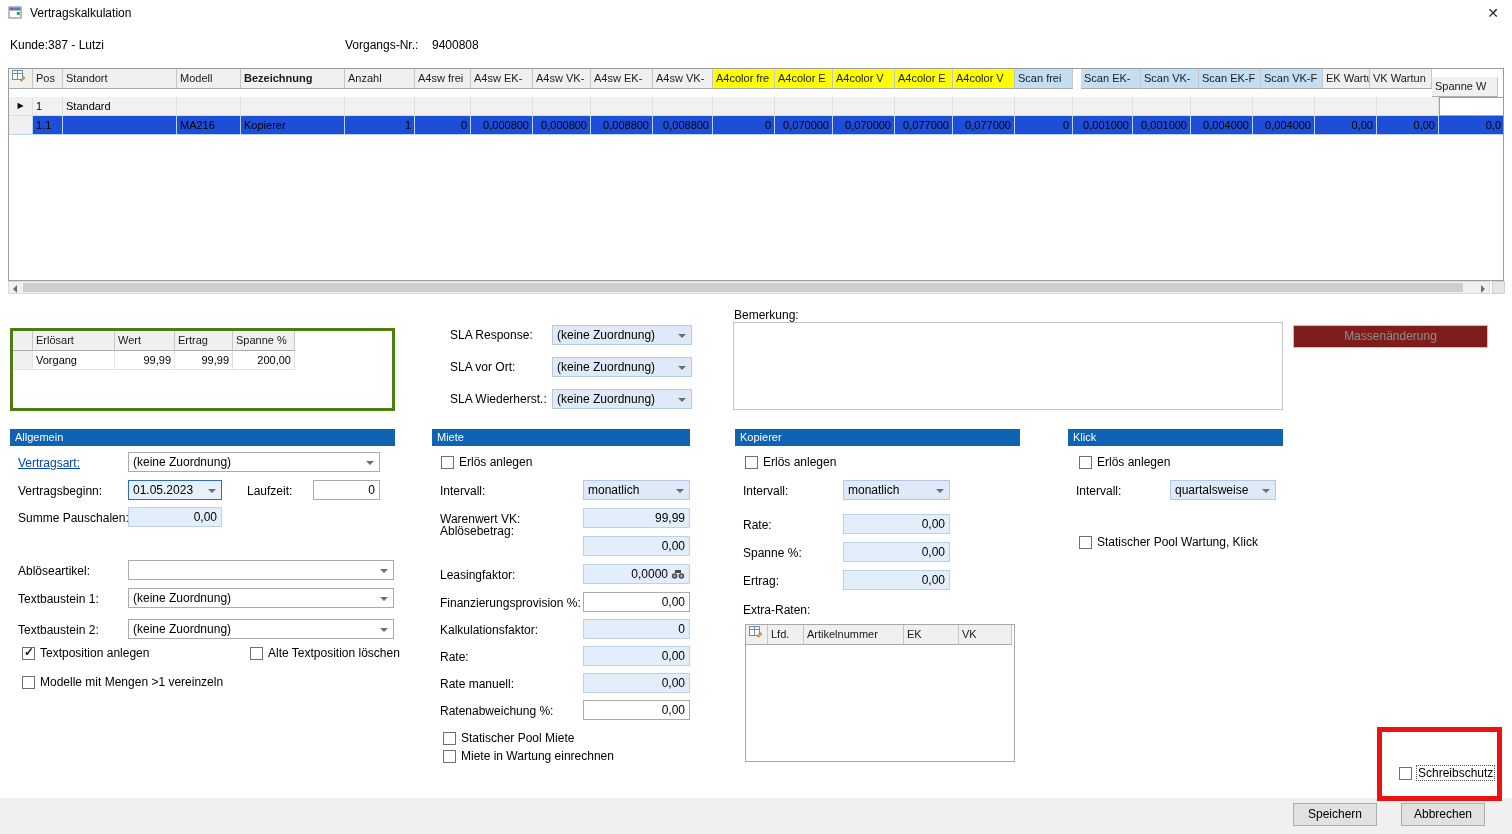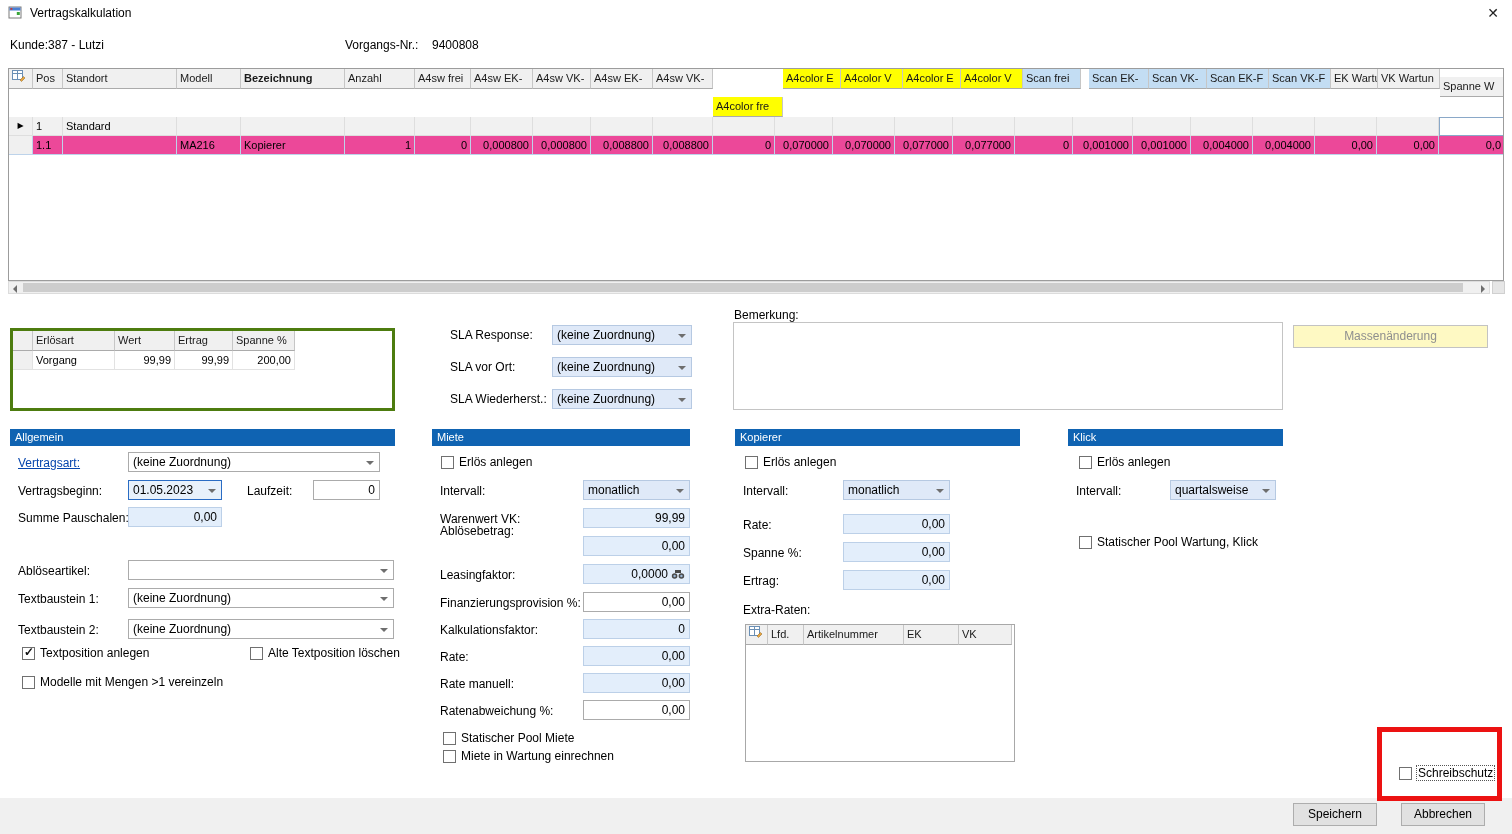--- a/index.html
+++ b/index.html
@@ -16,21 +16,21 @@
 
   
   .wingrid{position:absolute;background:#fff;border:1px solid #9c9c9c;overflow:hidden;font-size:11px}
   .grid-head{display:flex}
   .gc{flex:0 0 auto;height:20px;line-height:19px;padding:0 3px;border-right:1px solid #d2d2d2;border-bottom:1px solid #d2d2d2;white-space:nowrap;overflow:hidden}
   .gc.head{background:#f0f0f0;text-align:left;border-right:1px solid #c6c6c6;border-bottom:1px solid #ababab;color:#1a1a1a}
   .gc.head.yellow{background:#ffff00}
   .gc.head.blue{background:#c3ddf3}
   .grid-row{display:flex;height:19px}
   .grid-row .gc{height:19px;line-height:18px;border-right:1px solid #e2e2e2;border-bottom:1px solid #e2e2e2}
-  .grid-row.data .gc{background:#ec4899;border-right-color:#bdd3ea;border-bottom-color:#bdd3ea}
+  .grid-row.data .gc{background:#1d4ed8;border-right-color:#bdd3ea;border-bottom-color:#bdd3ea}
   .grid-row.group .gc{background:#f1f1f1;border-right-color:#dedede;border-bottom-color:#dedede}
   .grid-row.group .gc:last-child{background:#fff;border:1px solid #8aa8c8}
   .gc.right{text-align:right}
   .gc.center{text-align:center}
   .gc.sel{background:#f0f0f0 !important}
   .grid-row.group .gc.sel{font-size:8px;text-align:center;color:#000}
 
   
   .hscroll{position:absolute;left:8px;top:281px;width:1482px;height:13px;background:#f0f0f0;border:1px solid #dcdcdc}
   .sb-thumb{position:absolute;left:14px;top:1px;width:1440px;height:9px;background:#cdcdcd}
@@ -59,21 +59,21 @@
 
   
   .sec-header{position:absolute;height:17px;background:#0f63b2;color:#fff;font-size:11px;line-height:17px;padding-left:5px}
 
   
   .panel{position:absolute;background:#fff;border:3px solid #4d7c0f}
   .memo{position:absolute;background:#fff;border:1px solid #c4c4c4}
 
   
   .btn{position:absolute;height:23px;background:#e1e1e1;border:1px solid #adadad;font-size:12px;text-align:center;line-height:21px;color:#000}
-  .btn.disabled{background:#fef9c3;border-color:#c3c3c3;color:#8f8f8f}
+  .btn.disabled{background:#7f1d1d;border-color:#c3c3c3;color:#8f8f8f}
 
   .footer-strip{position:absolute;left:0;top:798px;width:1512px;height:36px;background:#f0f0f0}
   .annotation{position:absolute;left:1377px;top:727px;width:125px;height:74px;border:5px solid #ec1212;pointer-events:none;z-index:60}
 </style>
 </head>
 <body>
 
 <div class="titlebar">
   <svg class="title-icon" width="15" height="15" viewBox="0 0 15 15">
     <rect x="1" y="2" width="12" height="11" fill="#fff" stroke="#7a7a7a"></rect>
@@ -101,21 +101,21 @@
       <div class="gc head plain" style="width: 30px;">Pos</div>
       <div class="gc head plain" style="width: 114px;">Standort</div>
       <div class="gc head plain" style="width: 64px;">Modell</div>
       <div class="gc head plain" style="width: 104px; font-weight: bold;">Bezeichnung</div>
       <div class="gc head plain" style="width: 70px;">Anzahl</div>
       <div class="gc head plain" style="width: 56px;">A4sw frei</div>
       <div class="gc head plain" style="width: 62px;">A4sw EK-</div>
       <div class="gc head plain" style="width: 58px;">A4sw VK-</div>
       <div class="gc head plain" style="width: 62px;">A4sw EK-</div>
       <div class="gc head plain" style="width: 60px;">A4sw VK-</div>
-      <div class="gc head yellow" style="width: 70px; margin-top: 28px;">A4color fre</div>
+      <div class="gc head yellow" style="width: 62px;">A4color fre</div>
       <div class="gc head yellow" style="width: 58px;">A4color E</div>
       <div class="gc head yellow" style="width: 62px;">A4color V</div>
       <div class="gc head yellow" style="width: 58px;">A4color E</div>
       <div class="gc head yellow" style="width: 62px;">A4color V</div>
       <div class="gc head blue" style="width: 58px;">Scan frei</div>
       <div class="gc head blue" style="width: 60px; margin-left: 8px;">Scan EK-</div>
       <div class="gc head blue" style="width: 58px;">Scan VK-</div>
       <div class="gc head blue" style="width: 62px;">Scan EK-F</div>
       <div class="gc head blue" style="width: 62px;">Scan VK-F</div>
       <div class="gc head plain" style="width: 47px;">EK Wartun</div>

